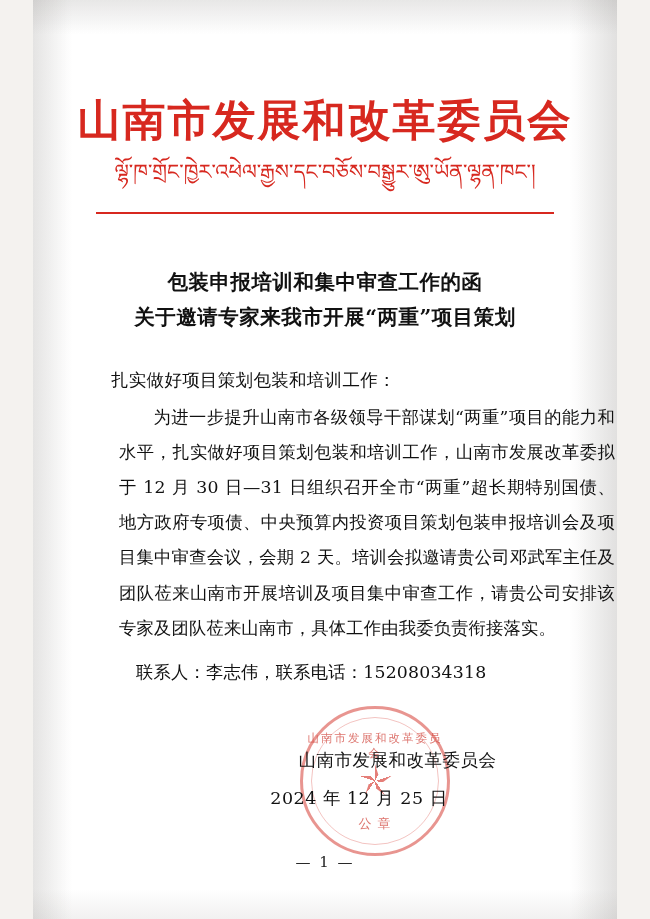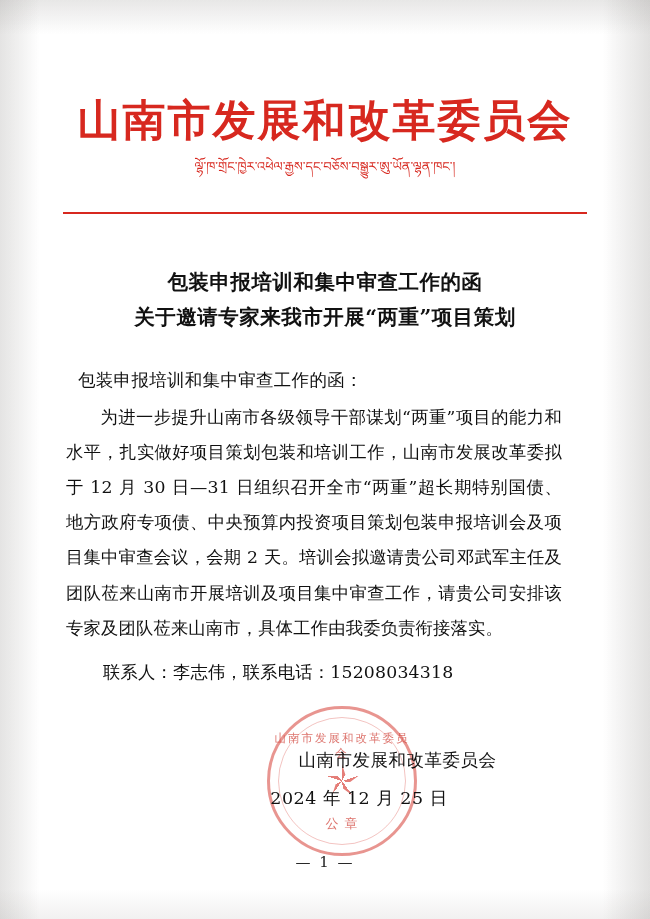--- a/index.html
+++ b/index.html
@@ -5,21 +5,21 @@
   html, body {
     margin: 0;
     padding: 0;
     background: #f4f2ef;
   }
   body {
     font-family: "DejaVu Serif", "Liberation Serif", serif;
   }
   .page {
     position: relative;
-    width: 650px;
+    width: 584px;
     height: 919px;
     margin: 0 auto;
     background: #ffffff;
     overflow: hidden;
     background-image:
       linear-gradient(90deg, rgba(0,0,0,0.035) 0%, rgba(0,0,0,0.0) 6%),
       linear-gradient(270deg, rgba(0,0,0,0.04) 0%, rgba(0,0,0,0.0) 7%),
       linear-gradient(180deg, rgba(0,0,0,0.03) 0%, rgba(0,0,0,0) 4%);
   }
   
@@ -61,21 +61,21 @@
     font-weight: bold;
     font-size: 43px;
     letter-spacing: 2px;
     line-height: 1.15;
     white-space: nowrap;
   }
   .letterhead-tb {
     margin-top: 14px;
     color: #d7281f;
     font-family: "DejaVu Sans", sans-serif;
-    font-size: 13px;
+    font-size: 21px;
     line-height: 1.3;
     white-space: nowrap;
   }
   .rule {
     position: absolute;
     left: 63px;
     right: 63px;
     top: 212px;
     height: 2px;
     background: #d7281f;
@@ -99,21 +99,21 @@
     top: 368px;
     left: 78px;
     font-size: 17.5px;
     color: #111;
     letter-spacing: 0.3px;
   }
 
   .body-text {
     position: absolute;
     top: 400px;
-    left: 66px;
+    left: 86px;
     width: 496px;
     font-size: 17.3px;
     line-height: 2.03;
     color: #111;
     text-align: justify;
     text-justify: inter-character;
     letter-spacing: 0.2px;
   }
   .body-text p {
     margin: 0;
@@ -229,21 +229,21 @@
     <div class="letterhead-tb">ལྷོ་ཁ་གྲོང་ཁྱེར་འཕེལ་རྒྱས་དང་བཅོས་བསྒྱུར་ཨུ་ཡོན་ལྷན་ཁང་།</div>
   </div>
 
   <div class="rule"></div>
 
   <div class="doc-title">
     <div>包装申报培训和集中审查工作的函</div>
     <div>关于邀请专家来我市开展“两重”项目策划</div>
   </div>
 
-  <div class="addressee">包装申报培训和集中审查工作的函：</div>
+  <div class="addressee">扎实做好项目策划包装和培训工作：</div>
 
   <div class="body-text">
     <p class="indent">为进一步提升山南市各级领导干部谋划“两重”项目的能力和水平，扎实做好项目策划包装和培训工作，山南市发展改革委拟于 12 月 30 日—31 日组织召开全市“两重”超长期特别国债、地方政府专项债、中央预算内投资项目策划包装申报培训会及项目集中审查会议，会期 2 天。培训会拟邀请贵公司邓武军主任及团队莅来山南市开展培训及项目集中审查工作，请贵公司安排该专家及团队莅来山南市，具体工作由我委负责衔接落实。</p>
   </div>
 
   <div class="contact">联系人：李志伟，联系电话：15208034318</div>
 
   <div class="seal">
     <div class="seal-ring-inner"></div>
     <div class="seal-text-top">山南市发展和改革委员会</div>

